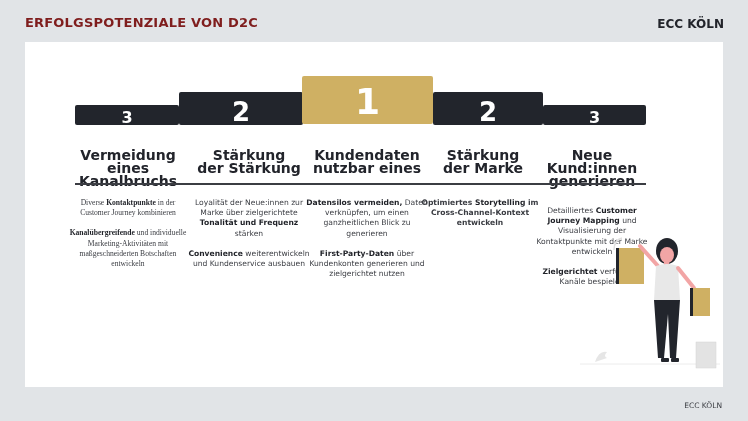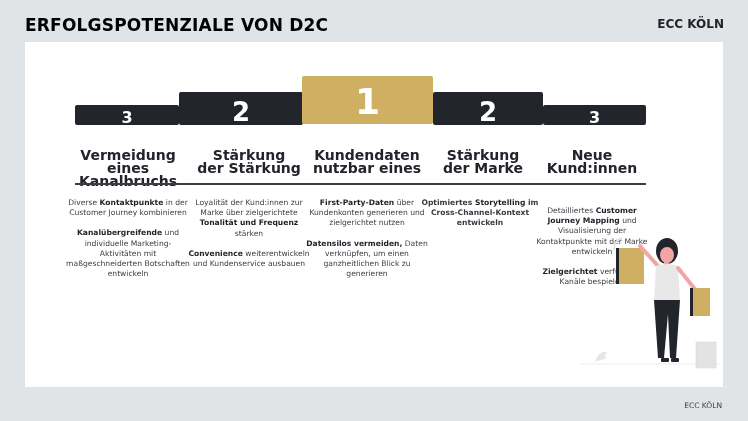--- a/index.html
+++ b/index.html
@@ -1,18 +1,18 @@
 <!DOCTYPE html>
 <html><head>
 <meta charset="utf-8">
 <style>
   * { margin:0; padding:0; box-sizing:border-box; }
   html, body { width:748px; height:421px; overflow:hidden; }
   body { background:#e1e4e7; font-family:"DejaVu Sans", sans-serif; position:relative; color:#22242b; }
-  .title { position:absolute; left:25px; top:15px; font-size:17px; font-weight:bold; letter-spacing:0.2px; color:#000000; }
+  .title { position:absolute; left:25px; top:15px; font-size:13px; font-weight:bold; letter-spacing:0.2px; color:#7f1d1d; }
   .brand { position:absolute; right:24px; top:17px; font-size:12px; font-weight:bold; color:#22242b; }
   .card { position:absolute; left:25px; top:42px; width:698px; height:345px; background:#ffffff; }
   .step { position:absolute; background:#22252c; color:#fff; font-weight:bold; text-align:center; border-radius:2px; }
   .step.gold { background:#cfb063; }
   .step span { position:absolute; left:0; right:0; bottom:-2px; }
   .col-title { position:absolute; width:120px; text-align:center; font-size:14px; font-weight:bold; line-height:13px; color:#22242b; }
   .divider { position:absolute; left:50px; top:141px; width:571px; height:2px; background:#3b3d43; }
   .col-body { position:absolute; width:124px; text-align:center; font-size:7.6px; line-height:10.2px; color:#3a3c42; }
   .col-body p { margin-bottom:10px; }
   .col-body b { color:#1f2127; }
@@ -53,35 +53,36 @@
   <div class="col-title" style="left:282px;top:107px;">
       <div>Kundendaten</div>
       <div>nutzbar eines</div>
     </div>
   <div class="col-title" style="left:398px;top:107px;">
       <div>Stärkung</div>
       <div>der Marke</div>
     </div>
   <div class="col-title" style="left:507px;top:107px;">
       <div>Neue Kund:innen</div>
+      <div>generieren</div>
     </div>
 
   <div class="divider"></div>
 
-  <div class="col-body" style="left:41px;top:156px;">
+  <div class="col-body" style="left:41px;top:156px;font-family:Liberation Serif, serif;">
       <p><span>Diverse </span><b>Kontaktpunkte</b><span> in der Customer Journey kombinieren</span></p>
       <p><b>Kanalübergreifende</b><span> und individuelle Marketing-Aktivitäten mit maßgeschneiderten Botschaften entwickeln</span></p>
     </div>
   <div class="col-body" style="left:162px;top:156px;">
-      <p><span>Loyalität der Kund:innen zur Marke über zielgerichtete </span><b>Tonalität und Frequenz</b><span> stärken</span></p>
+      <p><span>Loyalität der Neue:innen zur Marke über zielgerichtete </span><b>Tonalität und Frequenz</b><span> stärken</span></p>
       <p><b>Convenience</b><span> weiterentwickeln und Kundenservice ausbauen</span></p>
     </div>
   <div class="col-body" style="left:280px;top:156px;">
+      <p><b>Datensilos vermeiden,</b><span> Daten verknüpfen, um einen ganzheitlichen Blick zu generieren</span></p>
       <p><b>First-Party-Daten</b><span> über Kundenkonten generieren und zielgerichtet nutzen</span></p>
-      <p><b>Datensilos vermeiden,</b><span> Daten verknüpfen, um einen ganzheitlichen Blick zu generieren</span></p>
     </div>
   <div class="col-body" style="left:396px;top:156px;width:118px;font-weight:bold;">
       <p><span>Optimiertes </span><b>Storytelling</b><span> im Cross-Channel-Kontext entwickeln</span></p>
     </div>
   <div class="col-body" style="left:508px;top:156px;width:118px;margin-top:8px;">
       <p><span>Detailliertes </span><b>Customer Journey Mapping</b><span> und Visualisierung der Kontaktpunkte mit der Marke entwickeln</span></p>
       <p><b>Zielgerichtet</b><span> verfügbare Kanäle bespielen</span></p>
     </div>
 
   <svg style="position:absolute;left:555px;top:188px;" width="140" height="145" viewBox="0 0 140 145">

